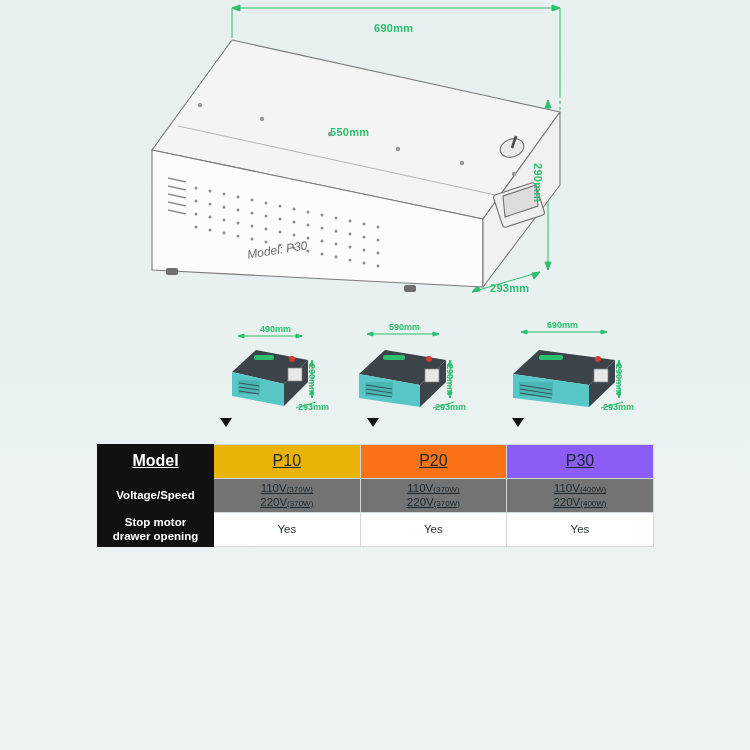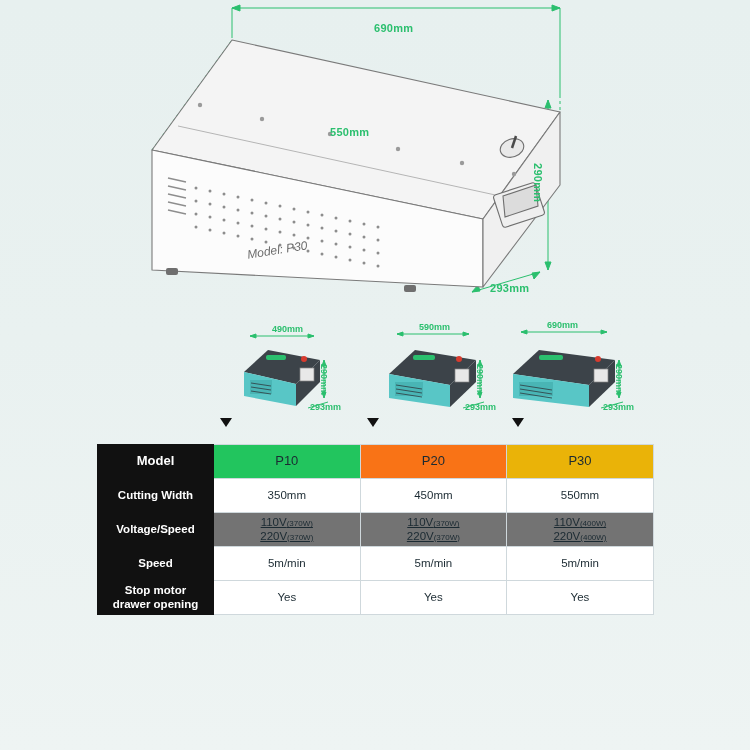--- a/index.html
+++ b/index.html
@@ -43,22 +43,23 @@
     border:1px solid #cfd8dc;
     text-align:center;
     vertical-align:middle;
     font-size:11.5px;
     color:#1b2a32;
     height:33px;
     padding:0 2px;
     line-height:1.15;
   }
   th{
-    background:#111111;color:#ffffff;font-weight:bold;font-size:13px;
+    background:#111111;color:#ffffff;font-weight:bold;font-size:16px;
     border-color:#111111;
+    text-decoration:underline;
   }
   td.head{
     background:#111111;color:#ffffff;font-weight:bold;border-color:#111111;
   }
   tr.odd td:not(.head){background:#737373;text-decoration:underline;}
   tr.even td:not(.head){background:#ffffff;}
   .sub{font-size:8px;}
   .two{display:block;}
   .arrow{
     position:absolute;width:0;height:0;
@@ -210,21 +211,21 @@
 
     <div class="dimlabel" style="left:374px;top:22px;">690mm</div>
     <div class="dimlabel" style="left:330px;top:126px;">550mm</div>
     <div class="dimlabel vert" style="left:544px;top:163px;">290mm</div>
     <div class="dimlabel" style="left:490px;top:282px;">293mm</div>
     <div class="modeltext" style="left:247px;top:243px;">Model: P30</div>
   </div>
 
   <div class="minis">
 
-    <div class="mini" style="left:228px;top:8px;text-decoration:underline;">
+    <div class="mini" style="left:216px;top:8px;text-decoration:underline;">
       <svg width="120" height="92" viewBox="0 0 120 92">
         <g stroke="#2bbf6e" stroke-width="1" fill="none">
           <line x1="22" y1="8" x2="86" y2="8"></line>
           <polygon points="22,8 28,6 28,10" fill="#2bbf6e"></polygon>
           <polygon points="86,8 80,6 80,10" fill="#2bbf6e"></polygon>
           <line x1="96" y1="32" x2="96" y2="70"></line>
           <polygon points="96,32 94,38 98,38" fill="#2bbf6e"></polygon>
           <polygon points="96,70 94,64 98,64" fill="#2bbf6e"></polygon>
           <line x1="80" y1="80" x2="100" y2="74"></line>
         </g>
@@ -240,21 +241,21 @@
         </g>
         <rect x="72" y="40" width="14" height="13" fill="#e8e8e8" stroke="#888" stroke-width="0.7"></rect>
         <circle cx="76" cy="31" r="3" fill="#d73b2e"></circle>
         <rect x="38" y="27" width="20" height="5" rx="2" fill="#2bbf6e"></rect>
       </svg>
       <div class="lbl" style="left:44px;top:-4px;">490mm</div>
       <div class="lbl v" style="left:101px;top:36px;">290mm</div>
       <div class="lbl" style="left:82px;top:74px;">293mm</div>
     </div>
 
-    <div class="mini" style="left:377px;top:8px;text-align:right;">
+    <div class="mini" style="left:347px;top:8px;text-align:right;">
       <svg width="130" height="92" viewBox="0 0 130 92">
         <g stroke="#2bbf6e" stroke-width="1" fill="none">
           <line x1="20" y1="6" x2="92" y2="6"></line>
           <polygon points="20,6 26,4 26,8" fill="#2bbf6e"></polygon>
           <polygon points="92,6 86,4 86,8" fill="#2bbf6e"></polygon>
           <line x1="103" y1="32" x2="103" y2="70"></line>
           <polygon points="103,32 101,38 105,38" fill="#2bbf6e"></polygon>
           <polygon points="103,70 101,64 105,64" fill="#2bbf6e"></polygon>
           <line x1="86" y1="80" x2="107" y2="74"></line>
         </g>
@@ -314,54 +315,42 @@
     <table>
       <colgroup>
           <col class="c0">
           <col class="cx">
           <col class="cx">
           <col class="cx">
         </colgroup>
       <tbody>
         <tr>
           <th>Model</th>
-          <th style="background:#22c55e;color:#1b2a32;border-color:#cfd8dc;font-weight:normal;">P10</th>
+          <th style="background:#eab308;color:#1b2a32;border-color:#cfd8dc;font-weight:normal;">P10</th>
           <th style="background:#f97316;color:#1b2a32;border-color:#cfd8dc;font-weight:normal;">P20</th>
-          <th style="background:#eab308;color:#1b2a32;border-color:#cfd8dc;font-weight:normal;text-align:center;">P30</th>
+          <th style="background:#8b5cf6;color:#1b2a32;border-color:#cfd8dc;font-weight:normal;text-align:center;">P30</th>
         </tr>
 
-        <tr class="even">
-          <td class="head">Cutting Width</td>
-          <td>350mm</td>
-          <td>450mm</td>
-          <td>550mm</td>
-        </tr>
 
         <tr class="odd">
           <td class="head">Voltage/Speed</td>
           <td>
             <span class="two"><span>110V</span><span class="sub">(370W)</span></span>
             <span class="two"><span>220V</span><span class="sub">(370W)</span></span>
           </td>
           <td>
             <span class="two"><span>110V</span><span class="sub">(370W)</span></span>
             <span class="two"><span>220V</span><span class="sub">(370W)</span></span>
           </td>
           <td>
             <span class="two"><span>110V</span><span class="sub">(400W)</span></span>
             <span class="two"><span>220V</span><span class="sub">(400W)</span></span>
           </td>
         </tr>
 
-        <tr class="even">
-          <td class="head">Speed</td>
-          <td>5m/min</td>
-          <td>5m/min</td>
-          <td>5m/min</td>
-        </tr>
 
 
         <tr class="even">
           <td class="head">
             <span class="two">Stop motor</span>
             <span class="two">drawer opening</span>
           </td>
           <td>Yes</td>
           <td>Yes</td>
           <td>Yes</td>

